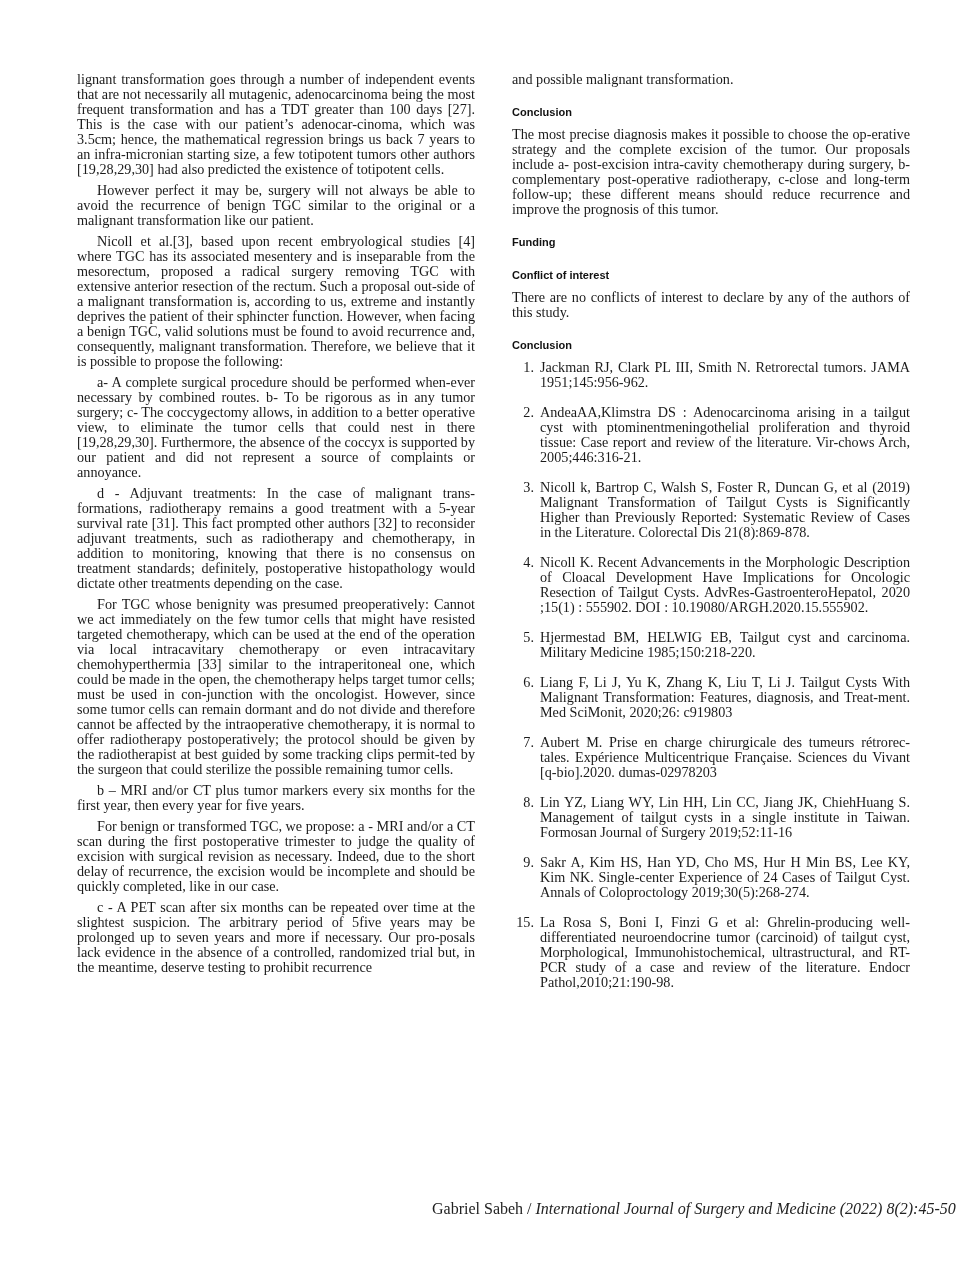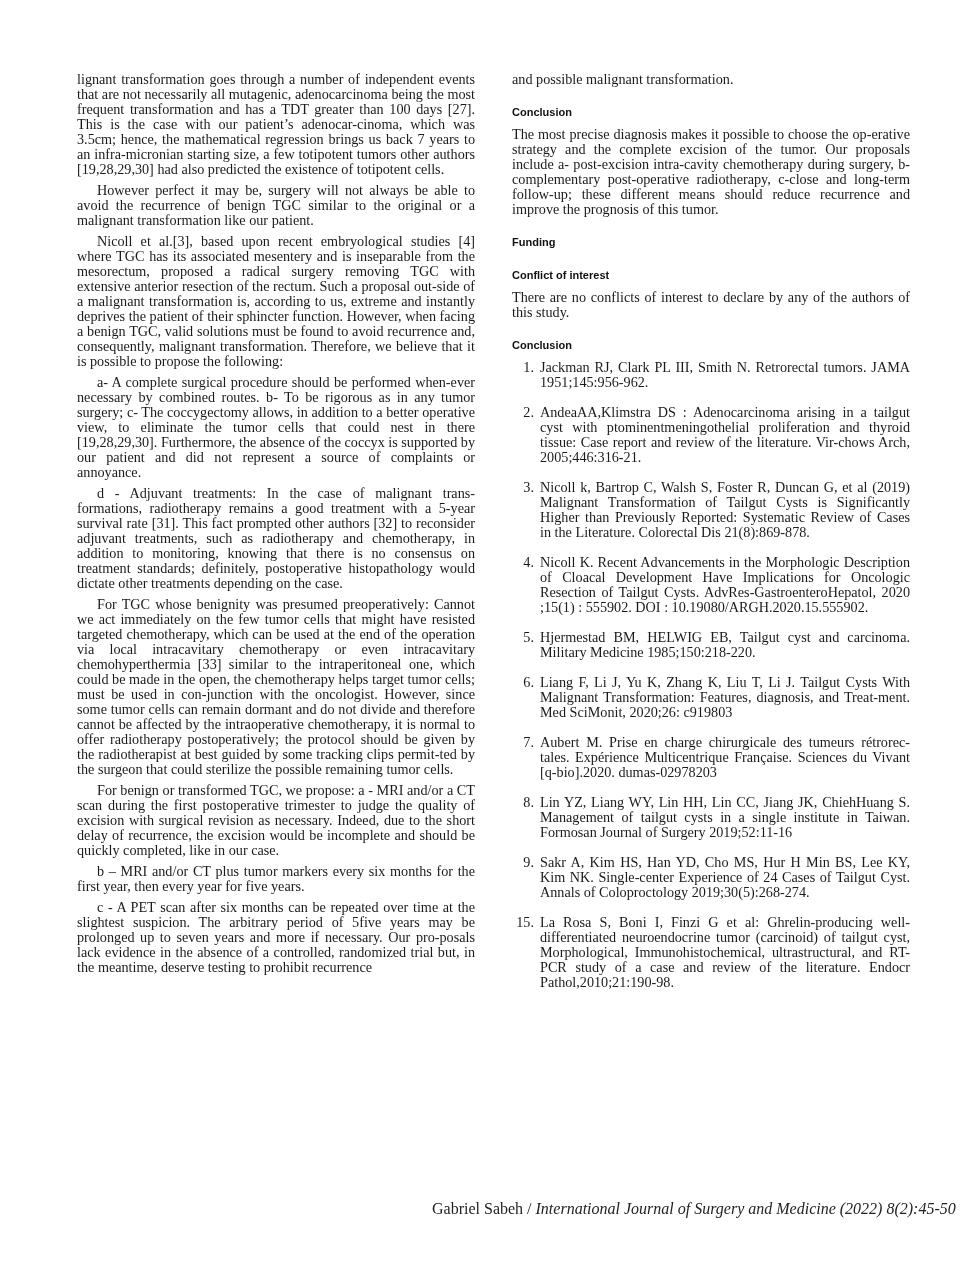--- a/index.html
+++ b/index.html
@@ -21,22 +21,22 @@
 </head>
 <body>
 
 <div class="col col-left">
   <p class="first">lignant transformation goes through a number of independent events that are not necessarily all mutagenic, adenocarcinoma being the most frequent transformation and has a TDT greater than 100 days [27]. This is the case with our patient’s adenocar-cinoma, which was 3.5cm; hence, the mathematical regression brings us back 7 years to an infra-micronian starting size, a few totipotent tumors other authors [19,28,29,30] had also predicted the existence of totipotent cells.</p>
   <p class="indent">However perfect it may be, surgery will not always be able to avoid the recurrence of benign TGC similar to the original or a malignant transformation like our patient.</p>
   <p class="indent">Nicoll et al.[3], based upon recent embryological studies [4] where TGC has its associated mesentery and is inseparable from the mesorectum, proposed a radical surgery removing TGC with extensive anterior resection of the rectum. Such a proposal out-side of a malignant transformation is, according to us, extreme and instantly deprives the patient of their sphincter function. However, when facing a benign TGC, valid solutions must be found to avoid recurrence and, consequently, malignant transformation. Therefore, we believe that it is possible to propose the following:</p>
   <p class="indent">a- A complete surgical procedure should be performed when-ever necessary by combined routes. b- To be rigorous as in any tumor surgery; c- The coccygectomy allows, in addition to a better operative view, to eliminate the tumor cells that could nest in there [19,28,29,30]. Furthermore, the absence of the coccyx is supported by our patient and did not represent a source of complaints or annoyance.</p>
   <p class="indent">d - Adjuvant treatments: In the case of malignant trans-formations, radiotherapy remains a good treatment with a 5-year survival rate [31]. This fact prompted other authors [32] to reconsider adjuvant treatments, such as radiotherapy and chemotherapy, in addition to monitoring, knowing that there is no consensus on treatment standards; definitely, postoperative histopathology would dictate other treatments depending on the case.</p>
   <p class="indent">For TGC whose benignity was presumed preoperatively: Cannot we act immediately on the few tumor cells that might have resisted targeted chemotherapy, which can be used at the end of the operation via local intracavitary chemotherapy or even intracavitary chemohyperthermia [33] similar to the intraperitoneal one, which could be made in the open, the chemotherapy helps target tumor cells; must be used in con-junction with the oncologist. However, since some tumor cells can remain dormant and do not divide and therefore cannot be affected by the intraoperative chemotherapy, it is normal to offer radiotherapy postoperatively; the protocol should be given by the radiotherapist at best guided by some tracking clips permit-ted by the surgeon that could sterilize the possible remaining tumor cells.</p>
+  <p class="indent">b – MRI and/or CT plus tumor markers every six months for the first year, then every year for five years.</p>
   <p class="indent">For benign or transformed TGC, we propose: a - MRI and/or a CT scan during the first postoperative trimester to judge the quality of excision with surgical revision as necessary. Indeed, due to the short delay of recurrence, the excision would be incomplete and should be quickly completed, like in our case.</p>
-  <p class="indent">b – MRI and/or CT plus tumor markers every six months for the first year, then every year for five years.</p>
   <p class="indent">c - A PET scan after six months can be repeated over time at the slightest suspicion. The arbitrary period of 5five years may be prolonged up to seven years and more if necessary. Our pro-posals lack evidence in the absence of a controlled, randomized trial but, in the meantime, deserve testing to prohibit recurrence</p>
 </div>
 
 <div class="col col-right">
   <p>and possible malignant transformation.</p>
 
   <div class="section">
     <h2>Conclusion</h2>
     <p>The most precise diagnosis makes it possible to choose the op-erative strategy and the complete excision of the tumor. Our proposals include a- post-excision intra-cavity chemotherapy during surgery, b- complementary post-operative radiotherapy, c-close and long-term follow-up; these different means should reduce recurrence and improve the prognosis of this tumor.</p>
   </div>

